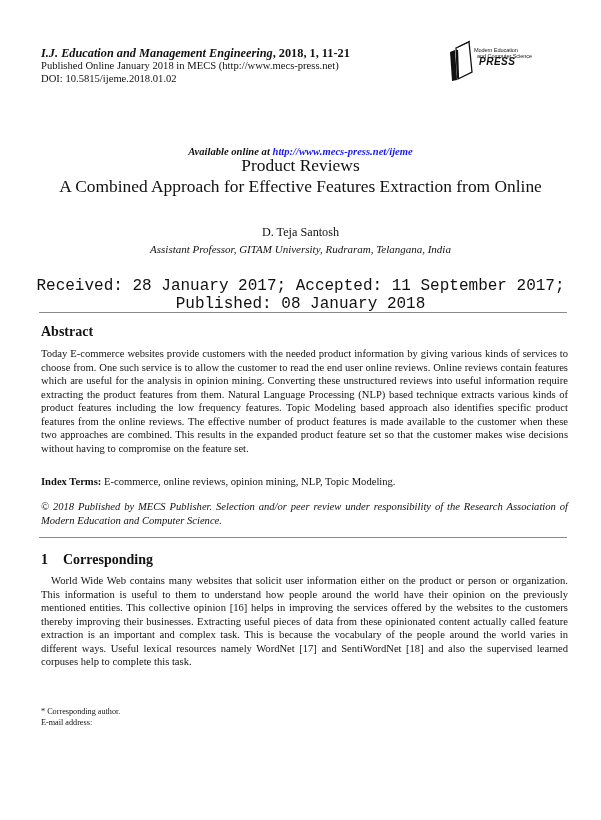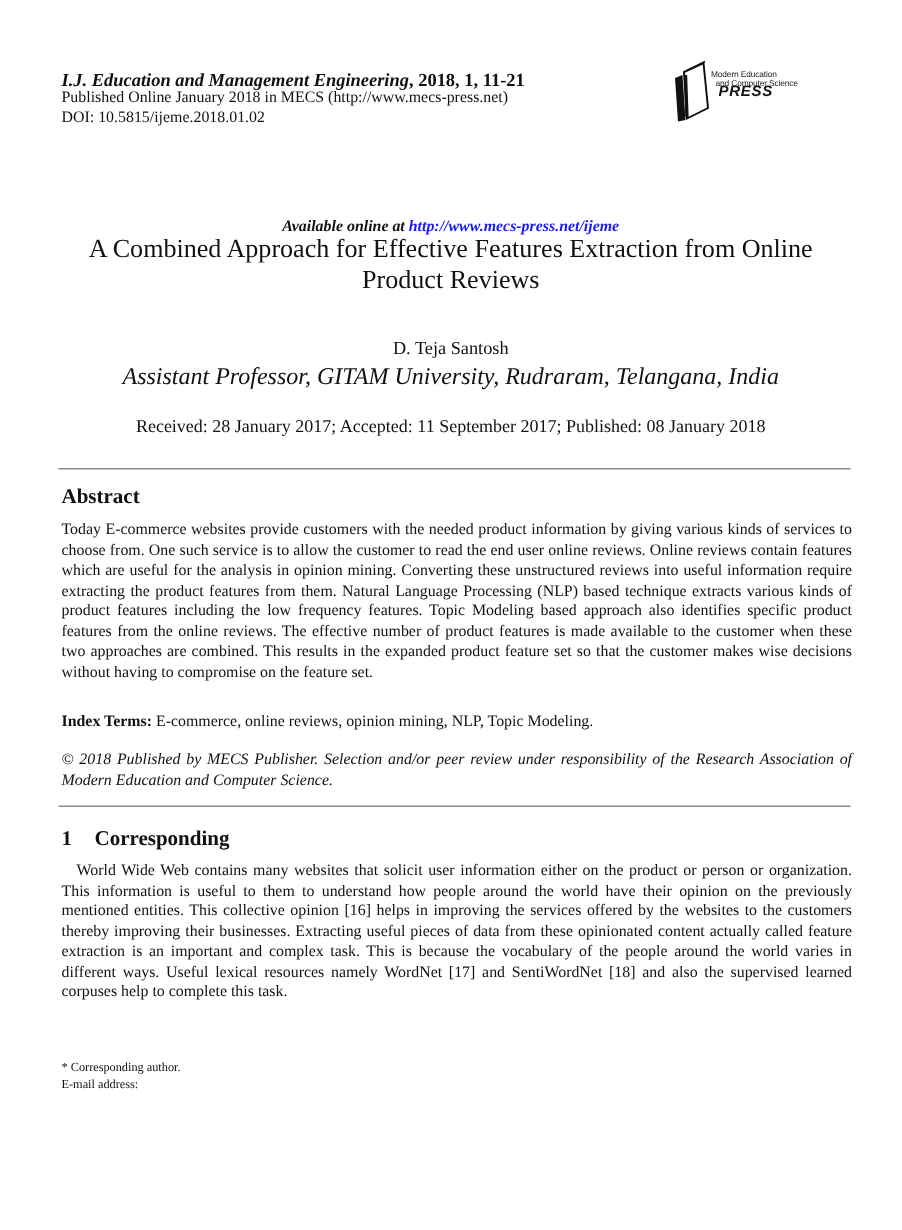--- a/index.html
+++ b/index.html
@@ -18,22 +18,22 @@
 
     .logo { position: absolute; left: 447px; top: 38px; width: 110px; height: 44px; }
     .logo-text { position: absolute; left: 27px; top: 9px; font-family: "Liberation Sans", "DejaVu Sans", sans-serif; font-size: 5.6px; line-height: 6px; color: #222; letter-spacing: -0.1px; }
     .logo-press { position: absolute; left: 32px; top: 18px; font-family: "Liberation Sans", "DejaVu Sans", sans-serif; font-weight: bold; font-style: italic; font-size: 10px; letter-spacing: 0.5px; color: #111; }
 
     .available { position: absolute; left: 0; width: 601px; top: 106px; text-align: center; font-size: 10.6px; font-weight: bold; font-style: italic; margin-top: 40px; }
     .available .link { color: #1a1aee; }
 
     .title { position: absolute; left: 30px; width: 541px; top: 155px; text-align: center; font-size: 17.4px; line-height: 21px; }
     .author { position: absolute; left: 0; width: 601px; top: 205px; text-align: center; font-size: 12.2px; margin-top: 20px; }
-    .affil { position: absolute; left: 0; width: 601px; top: 243px; text-align: center; font-size: 16px; font-style: italic; }
-    .dates { position: absolute; left: 0; width: 601px; top: 277px; text-align: center; font-size: 12px; }
+    .affil { position: absolute; left: 0; width: 601px; top: 243px; text-align: center; font-size: 11px; font-style: italic; }
+    .dates { position: absolute; left: 0; width: 601px; top: 277px; text-align: center; font-size: 16px; font-family: Liberation Mono, monospace; }
 
     .rule { position: absolute; left: 39px; width: 528px; height: 0; border-top: 1px solid #8a8a8a; }
 
     .sec-head { position: absolute; left: 41px; font-size: 14px; font-weight: bold; }
     .para {
       position: absolute; left: 41px; width: 527px;
       font-size: 10.6px; line-height: 13.5px; text-align: justify;
     }
     .para.indent { text-indent: 10px; }
     .para .b { font-weight: bold; }
@@ -65,22 +65,22 @@
       <div style="padding-left:3px;">and Computer Science</div>
     </div>
     <div class="logo-press">PRESS</div>
   </div>
 
   <div class="available">
     <span>Available online at </span><span class="link">http://www.mecs-press.net/ijeme</span>
   </div>
 
   <div class="title">
+    <div>Product Reviews</div>
     <div>A Combined Approach for Effective Features Extraction from Online</div>
-    <div>Product Reviews</div>
   </div>
 
   <div class="author">D. Teja Santosh</div>
   <div class="affil">Assistant Professor, GITAM University, Rudraram, Telangana, India</div>
   <div class="dates">Received: 28 January 2017; Accepted: 11 September 2017; Published: 08 January 2018</div>
 
   <div class="rule" style="top:312px;"></div>
 
   <div class="sec-head" style="top:324px;">Abstract</div>
   <div class="para" style="top:347px;">Today E-commerce websites provide customers with the needed product information by giving various kinds of services to choose from. One such service is to allow the customer to read the end user online reviews. Online reviews contain features which are useful for the analysis in opinion mining. Converting these unstructured reviews into useful information require extracting the product features from them. Natural Language Processing (NLP) based technique extracts various kinds of product features including the low frequency features. Topic Modeling based approach also identifies specific product features from the online reviews. The effective number of product features is made available to the customer when these two approaches are combined. This results in the expanded product feature set so that the customer makes wise decisions without having to compromise on the feature set.</div>

